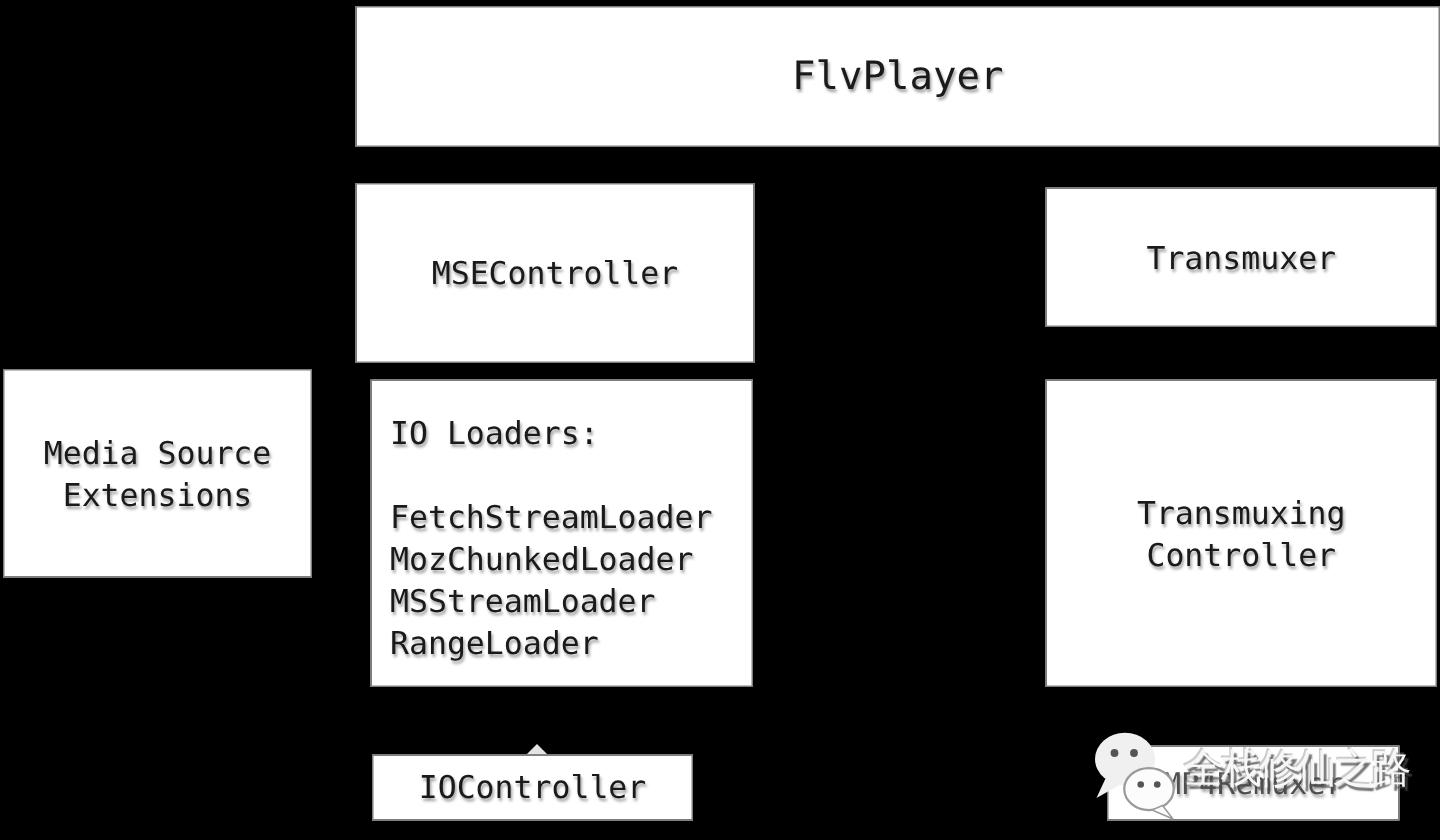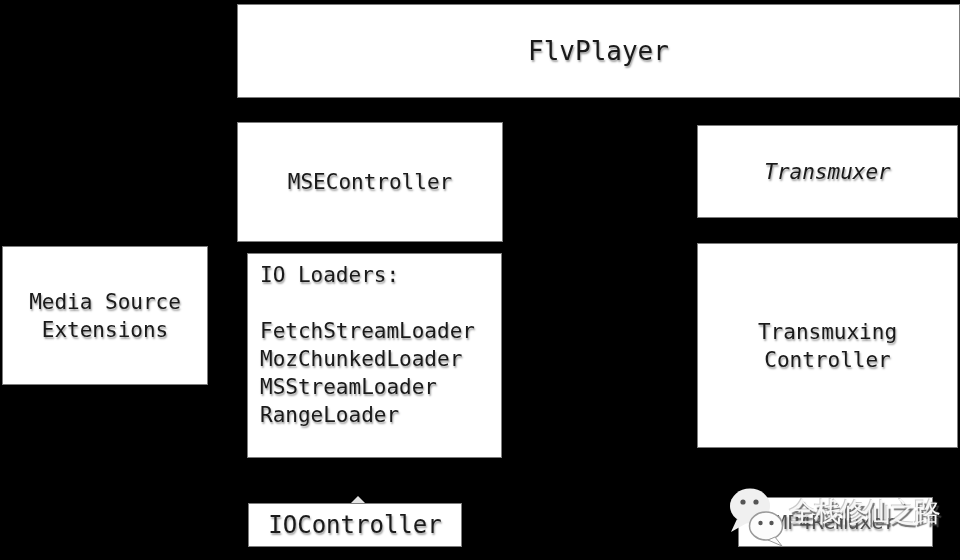--- a/index.html
+++ b/index.html
@@ -24,28 +24,28 @@
     display: flex;
     flex-direction: column;
     align-items: center;
     justify-content: center;
     text-align: right;
     text-shadow: 1px 2px 2px rgba(0,0,0,0.38);
     white-space: nowrap;
   }
   .box-flvplayer      { left:237px; top:4px;   width:723px; height:94px;  font-size:26px; }
   .box-msecontroller  { left:237px; top:122px; width:266px; height:120px;  font-size:21px; }
-  .box-transmuxer     { left:697px; top:125px; width:261px; height:93px;  font-size:21px;font-style:italic; }
+  .box-transmuxer     { left:697px; top:125px; width:261px; height:93px;  font-size:21px; }
   .box-mse            { left:2px;   top:246px; width:206px; height:139px; font-size:21px; line-height:28px; }
   .box-ioloaders      { left:247px; top:253px; width:255px; height:205px; font-size:21px; line-height:28px;
-                        align-items:flex-start; justify-content:flex-start; text-align:left;
+                        align-items:flex-start; justify-content:center; text-align:left;
                         padding:7px 15px 0 12px; }
   .box-ioloaders .io-title { margin-bottom:28px; }
-  .box-transmuxing    { left:697px; top:243px; width:261px; height:205px; font-size:21px; line-height:28px; }
-  .box-iocontroller   { left:248px; top:503px; width:214px; height:44px;  font-size:24px; }
+  .box-transmuxing    { left:697px; top:253px; width:261px; height:205px; font-size:21px; line-height:28px; }
+  .box-iocontroller   { left:248px; top:503px; width:214px; height:44px;  font-size:21px; }
   .box-flvdemuxer     { left:505px; top:503px; width:192px; height:44px;  font-size:21px; }
   .box-mp4remuxer     { left:738px; top:497px; width:195px; height:50px;  font-size:20px; color:#4f4f4f; }
 
   .line { display: block; }
 
   .arrow-artifact {
     position: absolute;
     left: 351px; top: 496px;
     width: 14px; height: 7px;
     background: #e3e3e3;

